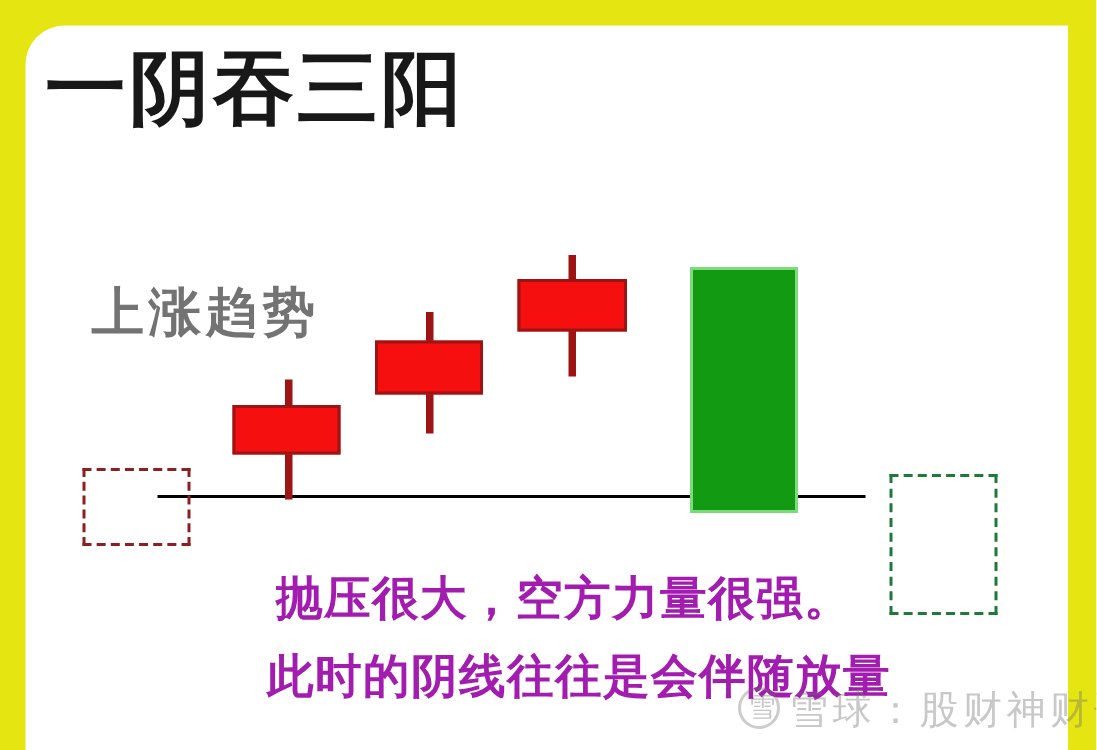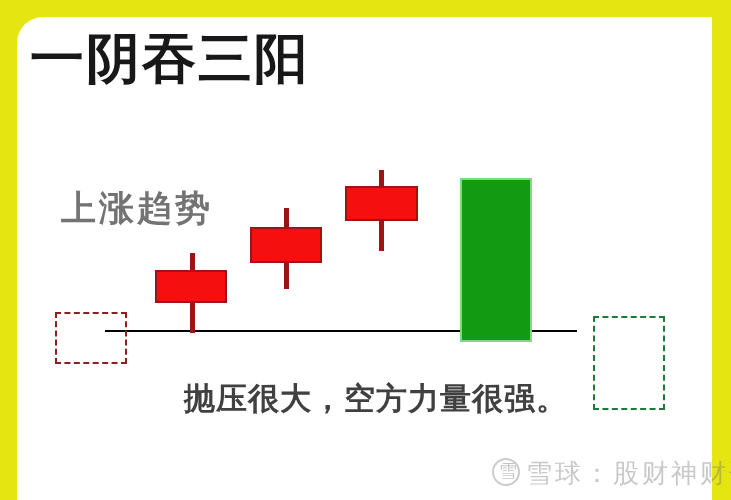--- a/index.html
+++ b/index.html
@@ -49,21 +49,21 @@
     color: #737373;
     letter-spacing: 3px;
     white-space: nowrap;
     font-family: "Liberation Serif", "DejaVu Serif", serif;
   }
   .caption {
     position: absolute;
     font-size: 31px;
     line-height: 38px;
     font-weight: bold;
-    color: #404040;
+    color: #a21caf;
     letter-spacing: 1px;
     white-space: nowrap;
     font-family: "Liberation Serif", "DejaVu Serif", serif;
   }
   .caption-1 { left: 184px; top: 380px; }
   .caption-2 { left: 178px; top: 432px; }
 
   
   #chart {
     position: absolute;
@@ -158,19 +158,20 @@
     <div class="candle-body body-green" style="left:460px; top:178px; width:72px; height:164px;"></div>
 
   </div>
 
   <div class="title">一阴吞三阳</div>
 
   <div class="subtitle">上涨趋势</div>
 
   <div class="caption caption-1">抛压很大，空方力量很强。</div>
 
+  <div class="caption caption-2">此时的阴线往往是会伴随放量</div>
 
   <div class="watermark-mark">
     <span>雪</span>
   </div>
   <div class="watermark-text">雪球：股财神财哥</div>
 
 </div>
 
 </body></html>

